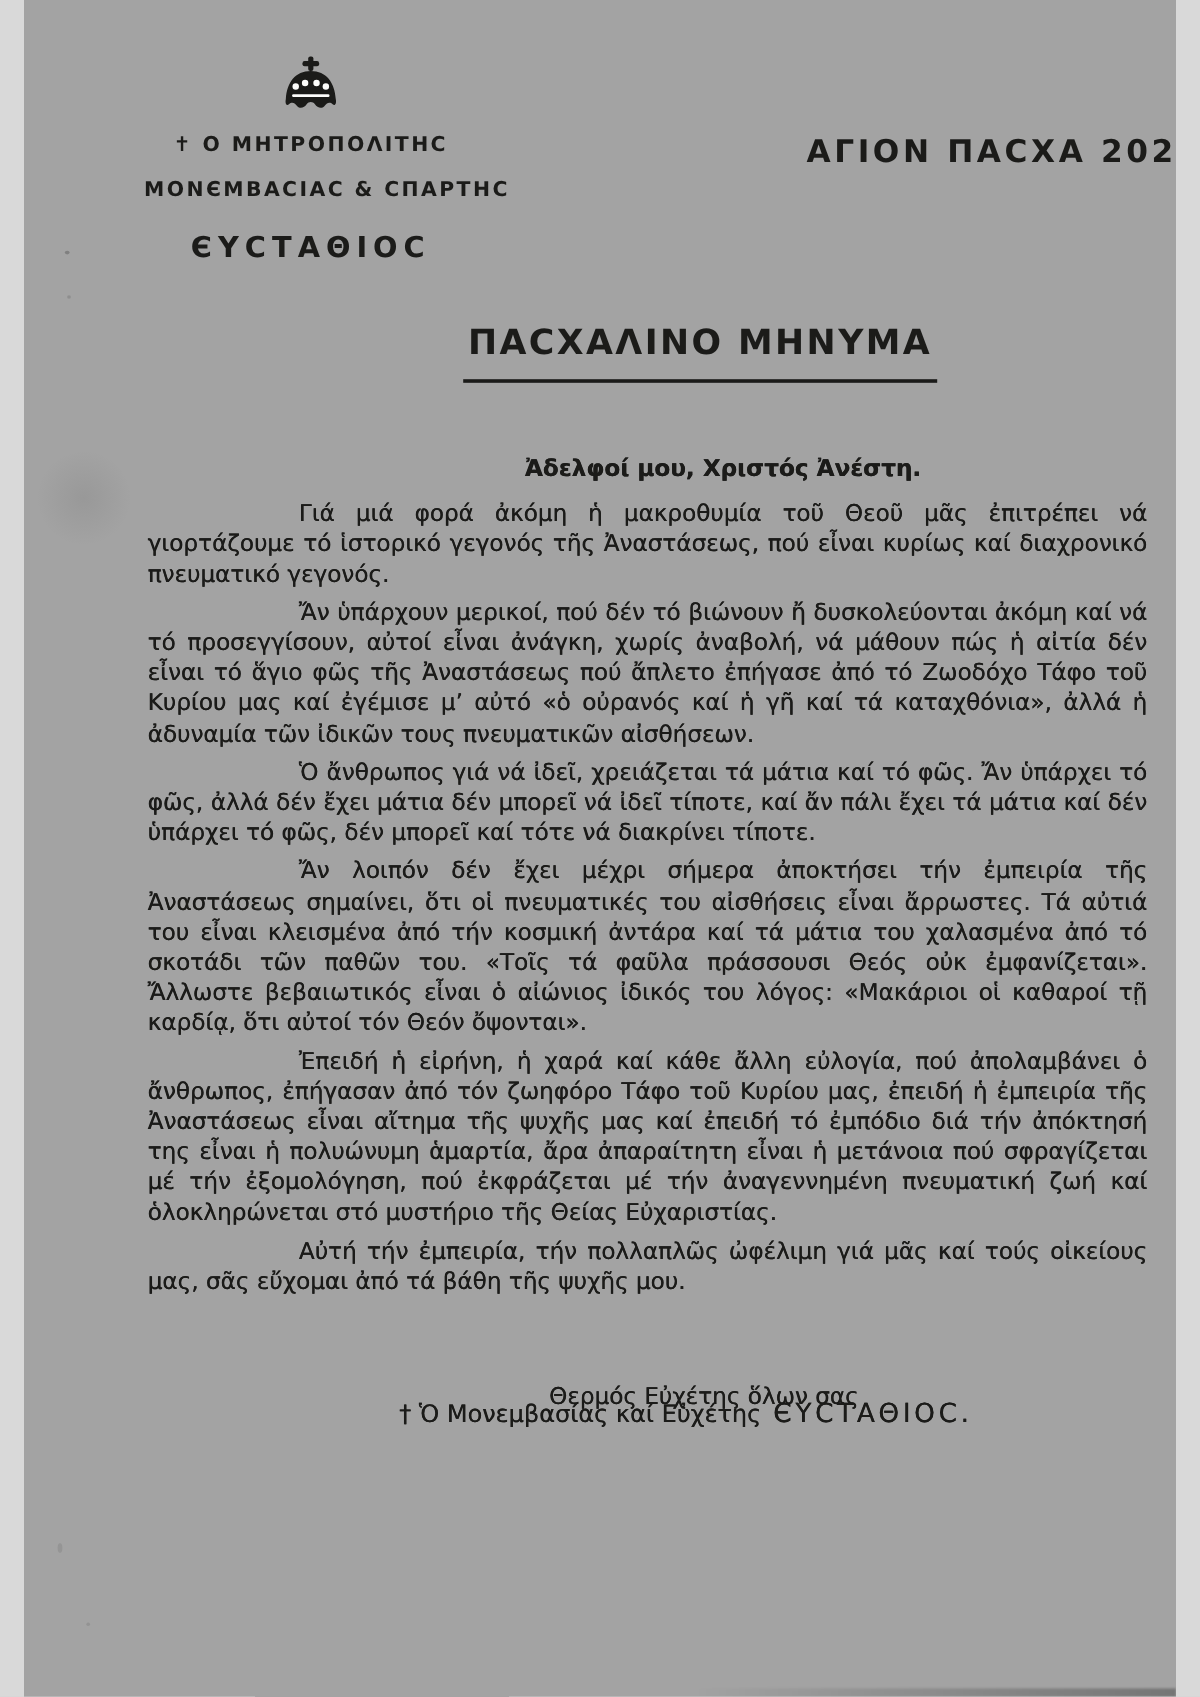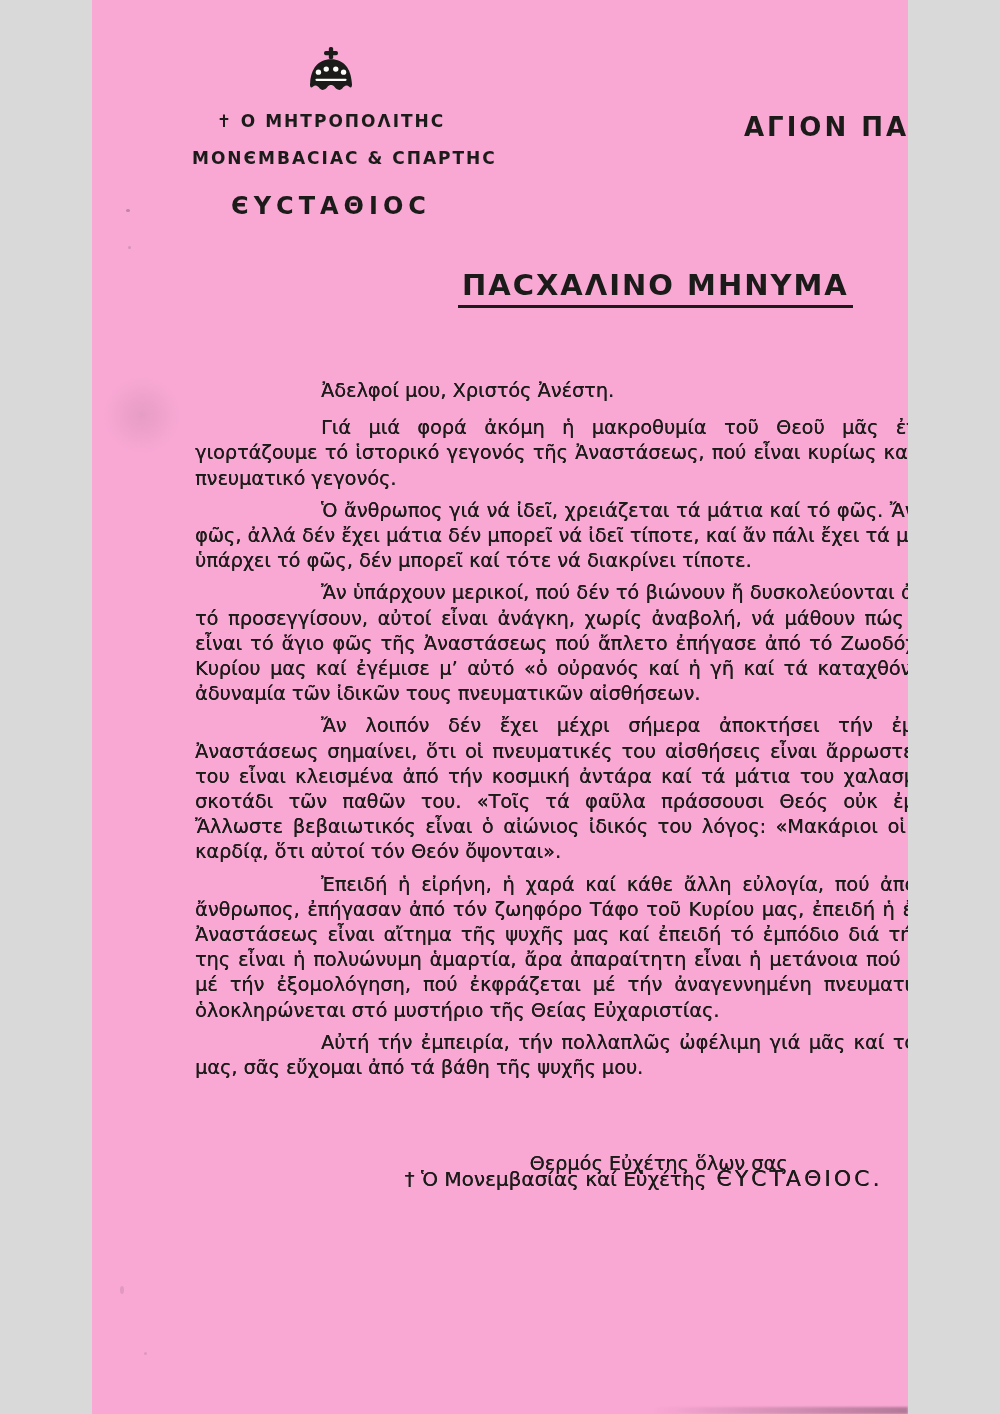--- a/index.html
+++ b/index.html
@@ -3,24 +3,24 @@
 <meta charset="utf-8">
 <style>
   html, body {
     margin: 0;
     padding: 0;
     background: #d9d9d9;
     font-family: "DejaVu Sans", sans-serif;
   }
   .page {
     position: relative;
-    width: 816px;
+    width: 960px;
     height: 1414px;
     margin: 0 auto;
-    background: #f9a8d4;
+    background: #a3a3a3;
     color: #1b1b19;
     overflow: hidden;
   }
 
   
   .letterhead {
     position: absolute;
     left: 100px;
     top: 46px;
     width: 278px;
@@ -55,21 +55,21 @@
   }
 
   
   .doc-title {
     position: absolute;
     left: 366px;
     top: 268px;
     font-size: 29px;
     font-weight: 700;
     letter-spacing: 2px;
-    padding: 0 4px 3px 4px;
+    padding: 0 4px 14px 4px;
     border-bottom: 3px solid #1b1b19;
     white-space: nowrap;
   }
 
   
   .body-text {
     position: absolute;
     left: 103px;
     top: 378px;
     width: 833px;
@@ -77,21 +77,22 @@
     line-height: 25.2px;
     text-align: justify;
     text-shadow: 0.25px 0 0 currentColor;
   }
   .body-text p {
     margin: 0 0 7px 0;
     text-indent: 126px;
   }
   .greeting {
     margin-bottom: 12px !important;
-    text-align: left;
+    text-align: center;
+    font-weight: bold;
   }
 
   
   .valediction {
     position: absolute;
     left: 200px;
     top: 1152px;
     width: 733px;
     text-align: center;
     font-size: 19.3px;
@@ -163,22 +164,22 @@
     <div class="lh-line3">ЄΥϹΤΑΘΙΟϹ</div>
   </div>
 
   <div class="header-right">ΑΓΙΟΝ ΠΑϹΧΑ 2024</div>
 
   <div class="doc-title">ΠΑϹΧΑΛΙΝΟ ΜΗΝΥΜΑ</div>
 
   <div class="body-text">
     <p class="greeting">Ἀδελφοί μου, Χριστός Ἀνέστη.</p>
     <p>Γιά μιά φορά ἀκόμη ἡ μακροθυμία τοῦ Θεοῦ μᾶς ἐπιτρέπει νά γιορτάζουμε τό ἱστορικό γεγονός τῆς Ἀναστάσεως, πού εἶναι κυρίως καί διαχρονικό πνευματικό γεγονός.</p>
+    <p>Ἄν ὑπάρχουν μερικοί, πού δέν τό βιώνουν ἤ δυσκολεύονται ἀκόμη καί νά τό προσεγγίσουν, αὐτοί εἶναι ἀνάγκη, χωρίς ἀναβολή, νά μάθουν πώς ἡ αἰτία δέν εἶναι τό ἅγιο φῶς τῆς Ἀναστάσεως πού ἄπλετο ἐπήγασε ἀπό τό Ζωοδόχο Τάφο τοῦ Κυρίου μας καί ἐγέμισε μ’ αὐτό «ὁ οὐρανός καί ἡ γῆ καί τά καταχθόνια», ἀλλά ἡ ἀδυναμία τῶν ἰδικῶν τους πνευματικῶν αἰσθήσεων.</p>
     <p>Ὁ ἄνθρωπος γιά νά ἰδεῖ, χρειάζεται τά μάτια καί τό φῶς. Ἄν ὑπάρχει τό φῶς, ἀλλά δέν ἔχει μάτια δέν μπορεῖ νά ἰδεῖ τίποτε, καί ἄν πάλι ἔχει τά μάτια καί δέν ὑπάρχει τό φῶς, δέν μπορεῖ καί τότε νά διακρίνει τίποτε.</p>
-    <p>Ἄν ὑπάρχουν μερικοί, πού δέν τό βιώνουν ἤ δυσκολεύονται ἀκόμη καί νά τό προσεγγίσουν, αὐτοί εἶναι ἀνάγκη, χωρίς ἀναβολή, νά μάθουν πώς ἡ αἰτία δέν εἶναι τό ἅγιο φῶς τῆς Ἀναστάσεως πού ἄπλετο ἐπήγασε ἀπό τό Ζωοδόχο Τάφο τοῦ Κυρίου μας καί ἐγέμισε μ’ αὐτό «ὁ οὐρανός καί ἡ γῆ καί τά καταχθόνια», ἀλλά ἡ ἀδυναμία τῶν ἰδικῶν τους πνευματικῶν αἰσθήσεων.</p>
     <p>Ἄν λοιπόν δέν ἔχει μέχρι σήμερα ἀποκτήσει τήν ἐμπειρία τῆς Ἀναστάσεως σημαίνει, ὅτι οἱ πνευματικές του αἰσθήσεις εἶναι ἄρρωστες. Τά αὐτιά του εἶναι κλεισμένα ἀπό τήν κοσμική ἀντάρα καί τά μάτια του χαλασμένα ἀπό τό σκοτάδι τῶν παθῶν του. «Τοῖς τά φαῦλα πράσσουσι Θεός οὐκ ἐμφανίζεται». Ἄλλωστε βεβαιωτικός εἶναι ὁ αἰώνιος ἰδικός του λόγος: «Μακάριοι οἱ καθαροί τῇ καρδίᾳ, ὅτι αὐτοί τόν Θεόν ὄψονται».</p>
     <p>Ἐπειδή ἡ εἰρήνη, ἡ χαρά καί κάθε ἄλλη εὐλογία, πού ἀπολαμβάνει ὁ ἄνθρωπος, ἐπήγασαν ἀπό τόν ζωηφόρο Τάφο τοῦ Κυρίου μας, ἐπειδή ἡ ἐμπειρία τῆς Ἀναστάσεως εἶναι αἴτημα τῆς ψυχῆς μας καί ἐπειδή τό ἐμπόδιο διά τήν ἀπόκτησή της εἶναι ἡ πολυώνυμη ἁμαρτία, ἄρα ἀπαραίτητη εἶναι ἡ μετάνοια πού σφραγίζεται μέ τήν ἐξομολόγηση, πού ἐκφράζεται μέ τήν ἀναγεννημένη πνευματική ζωή καί ὁλοκληρώνεται στό μυστήριο τῆς Θείας Εὐχαριστίας.</p>
     <p>Αὐτή τήν ἐμπειρία, τήν πολλαπλῶς ὠφέλιμη γιά μᾶς καί τούς οἰκείους μας, σᾶς εὔχομαι ἀπό τά βάθη τῆς ψυχῆς μου.</p>
   </div>
 
   <div class="valediction">Θερμός Εὐχέτης ὅλων σας</div>
 
   <div class="signature">
     <span>† Ὁ Μονεμβασίας καί Εὐχέτης</span><span class="sig-name">ЄΥϹΤΑΘΙΟϹ.</span>
   </div>

